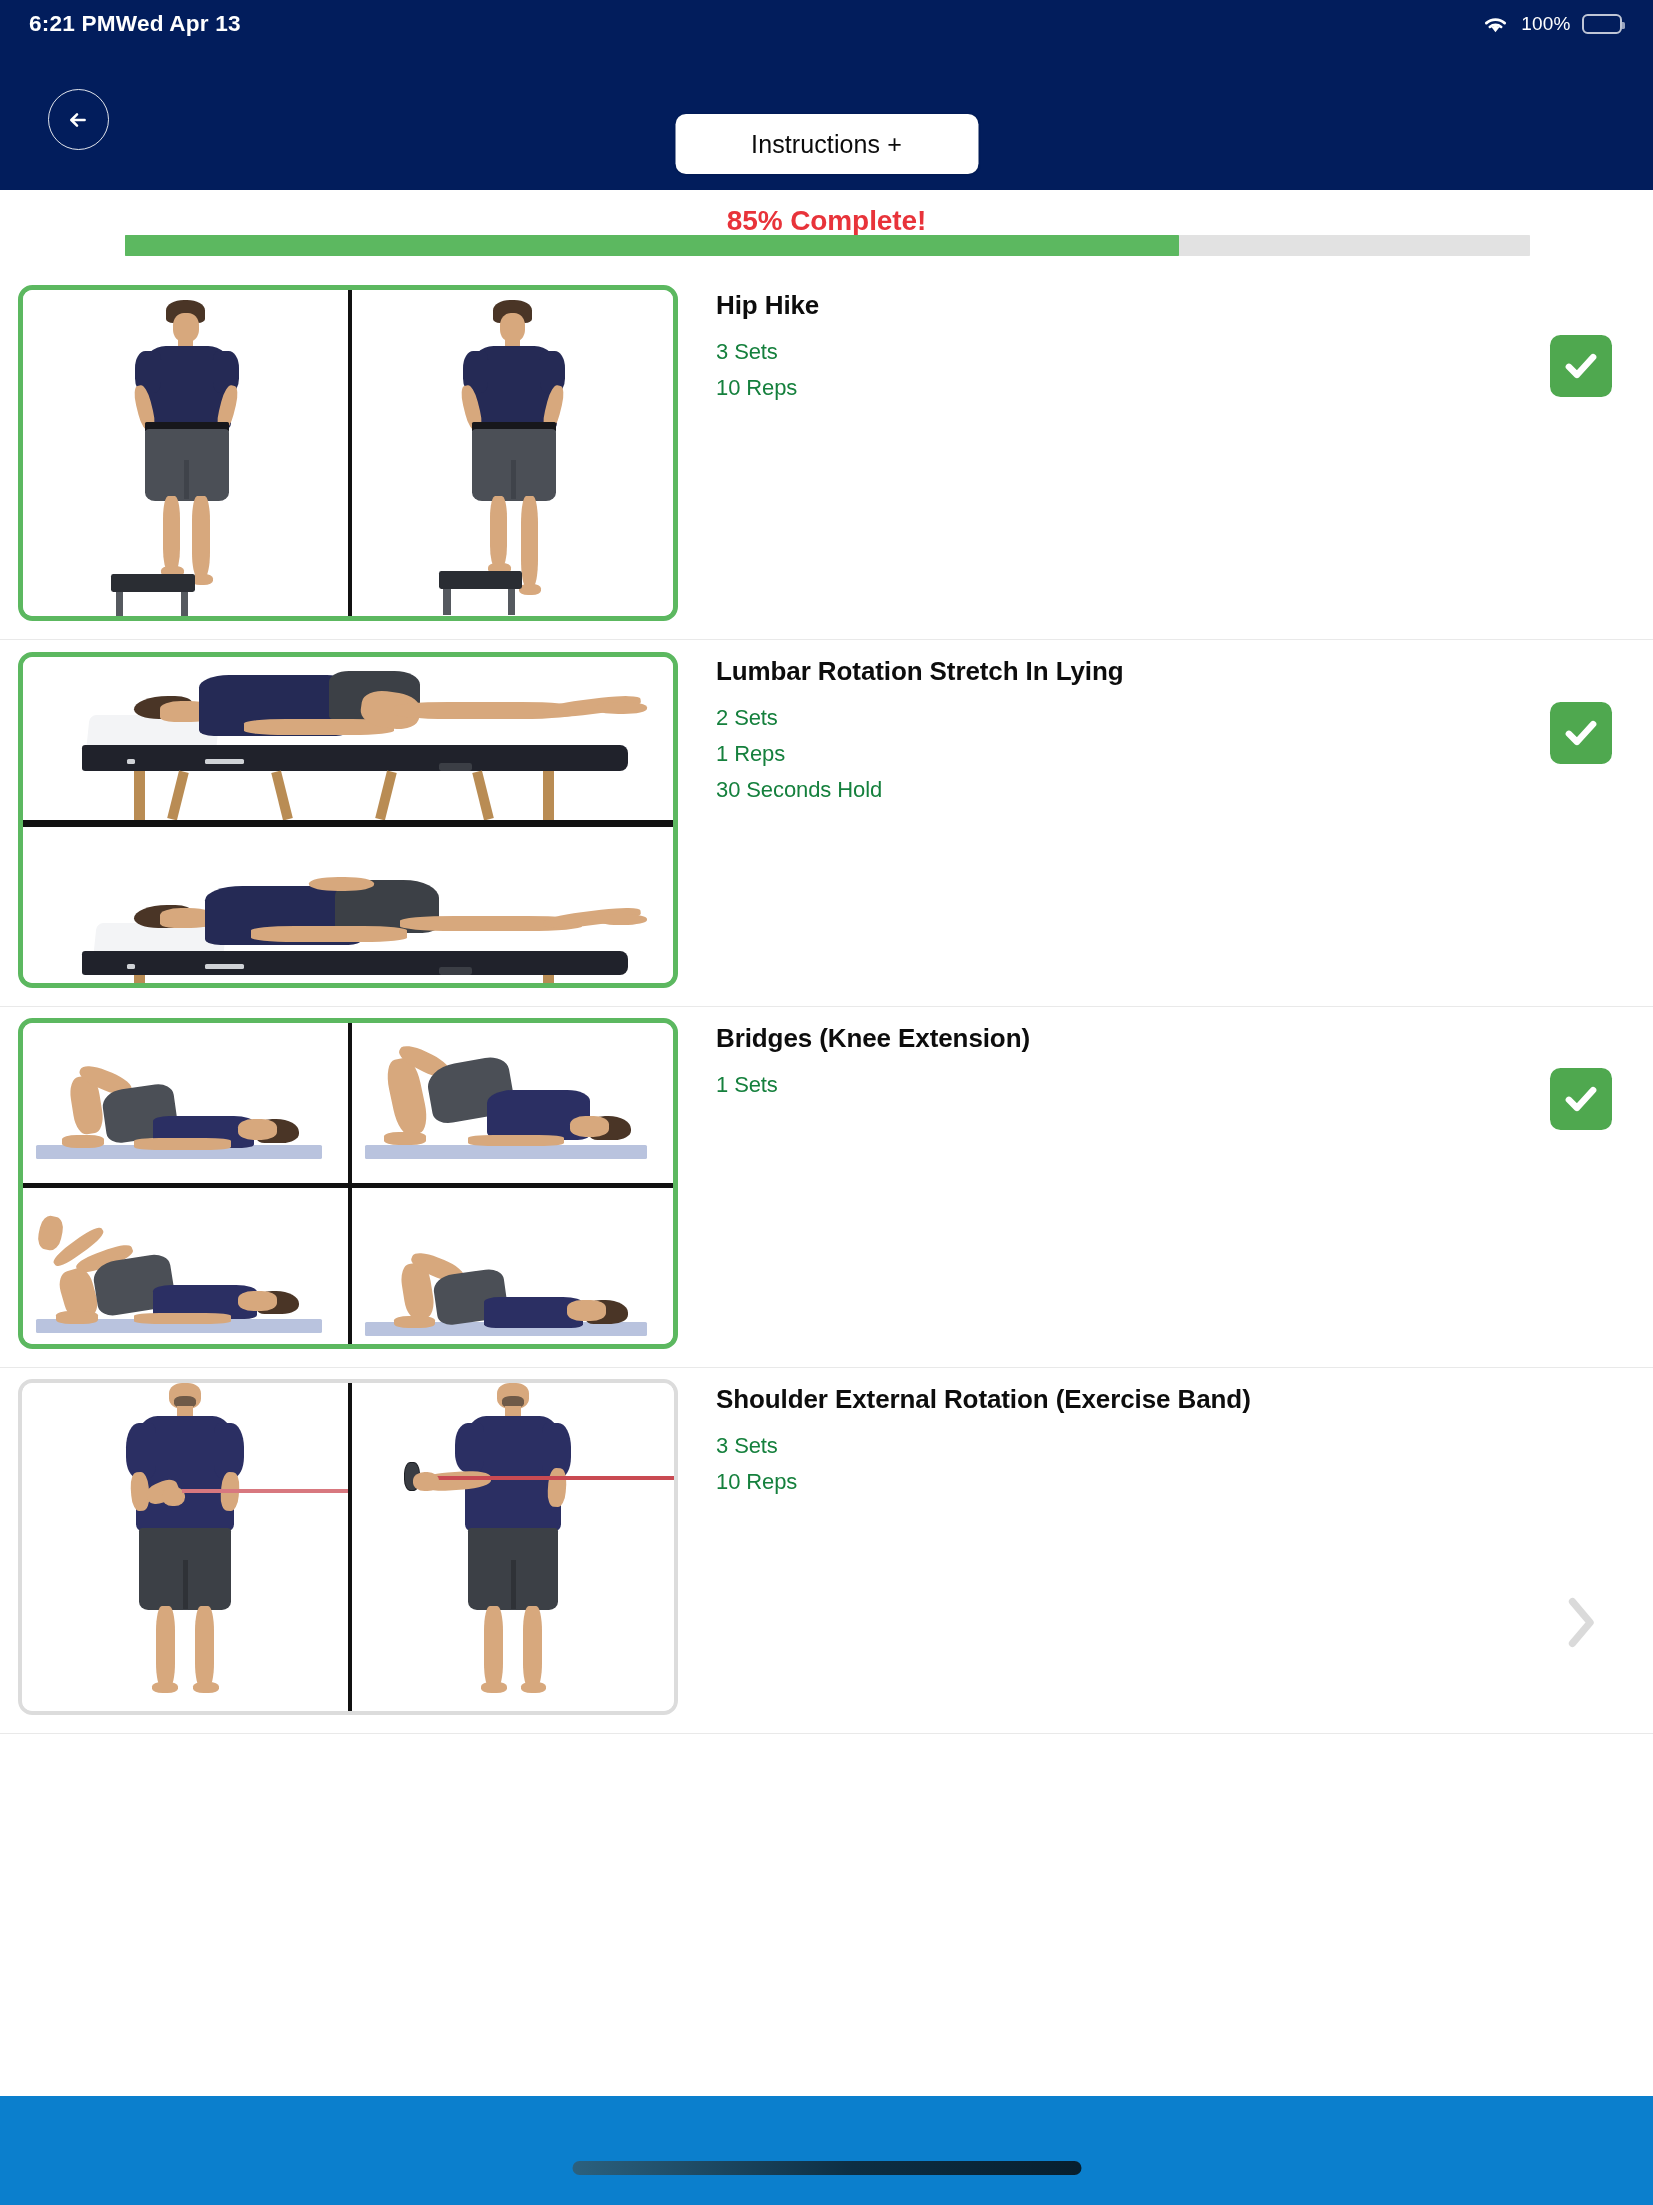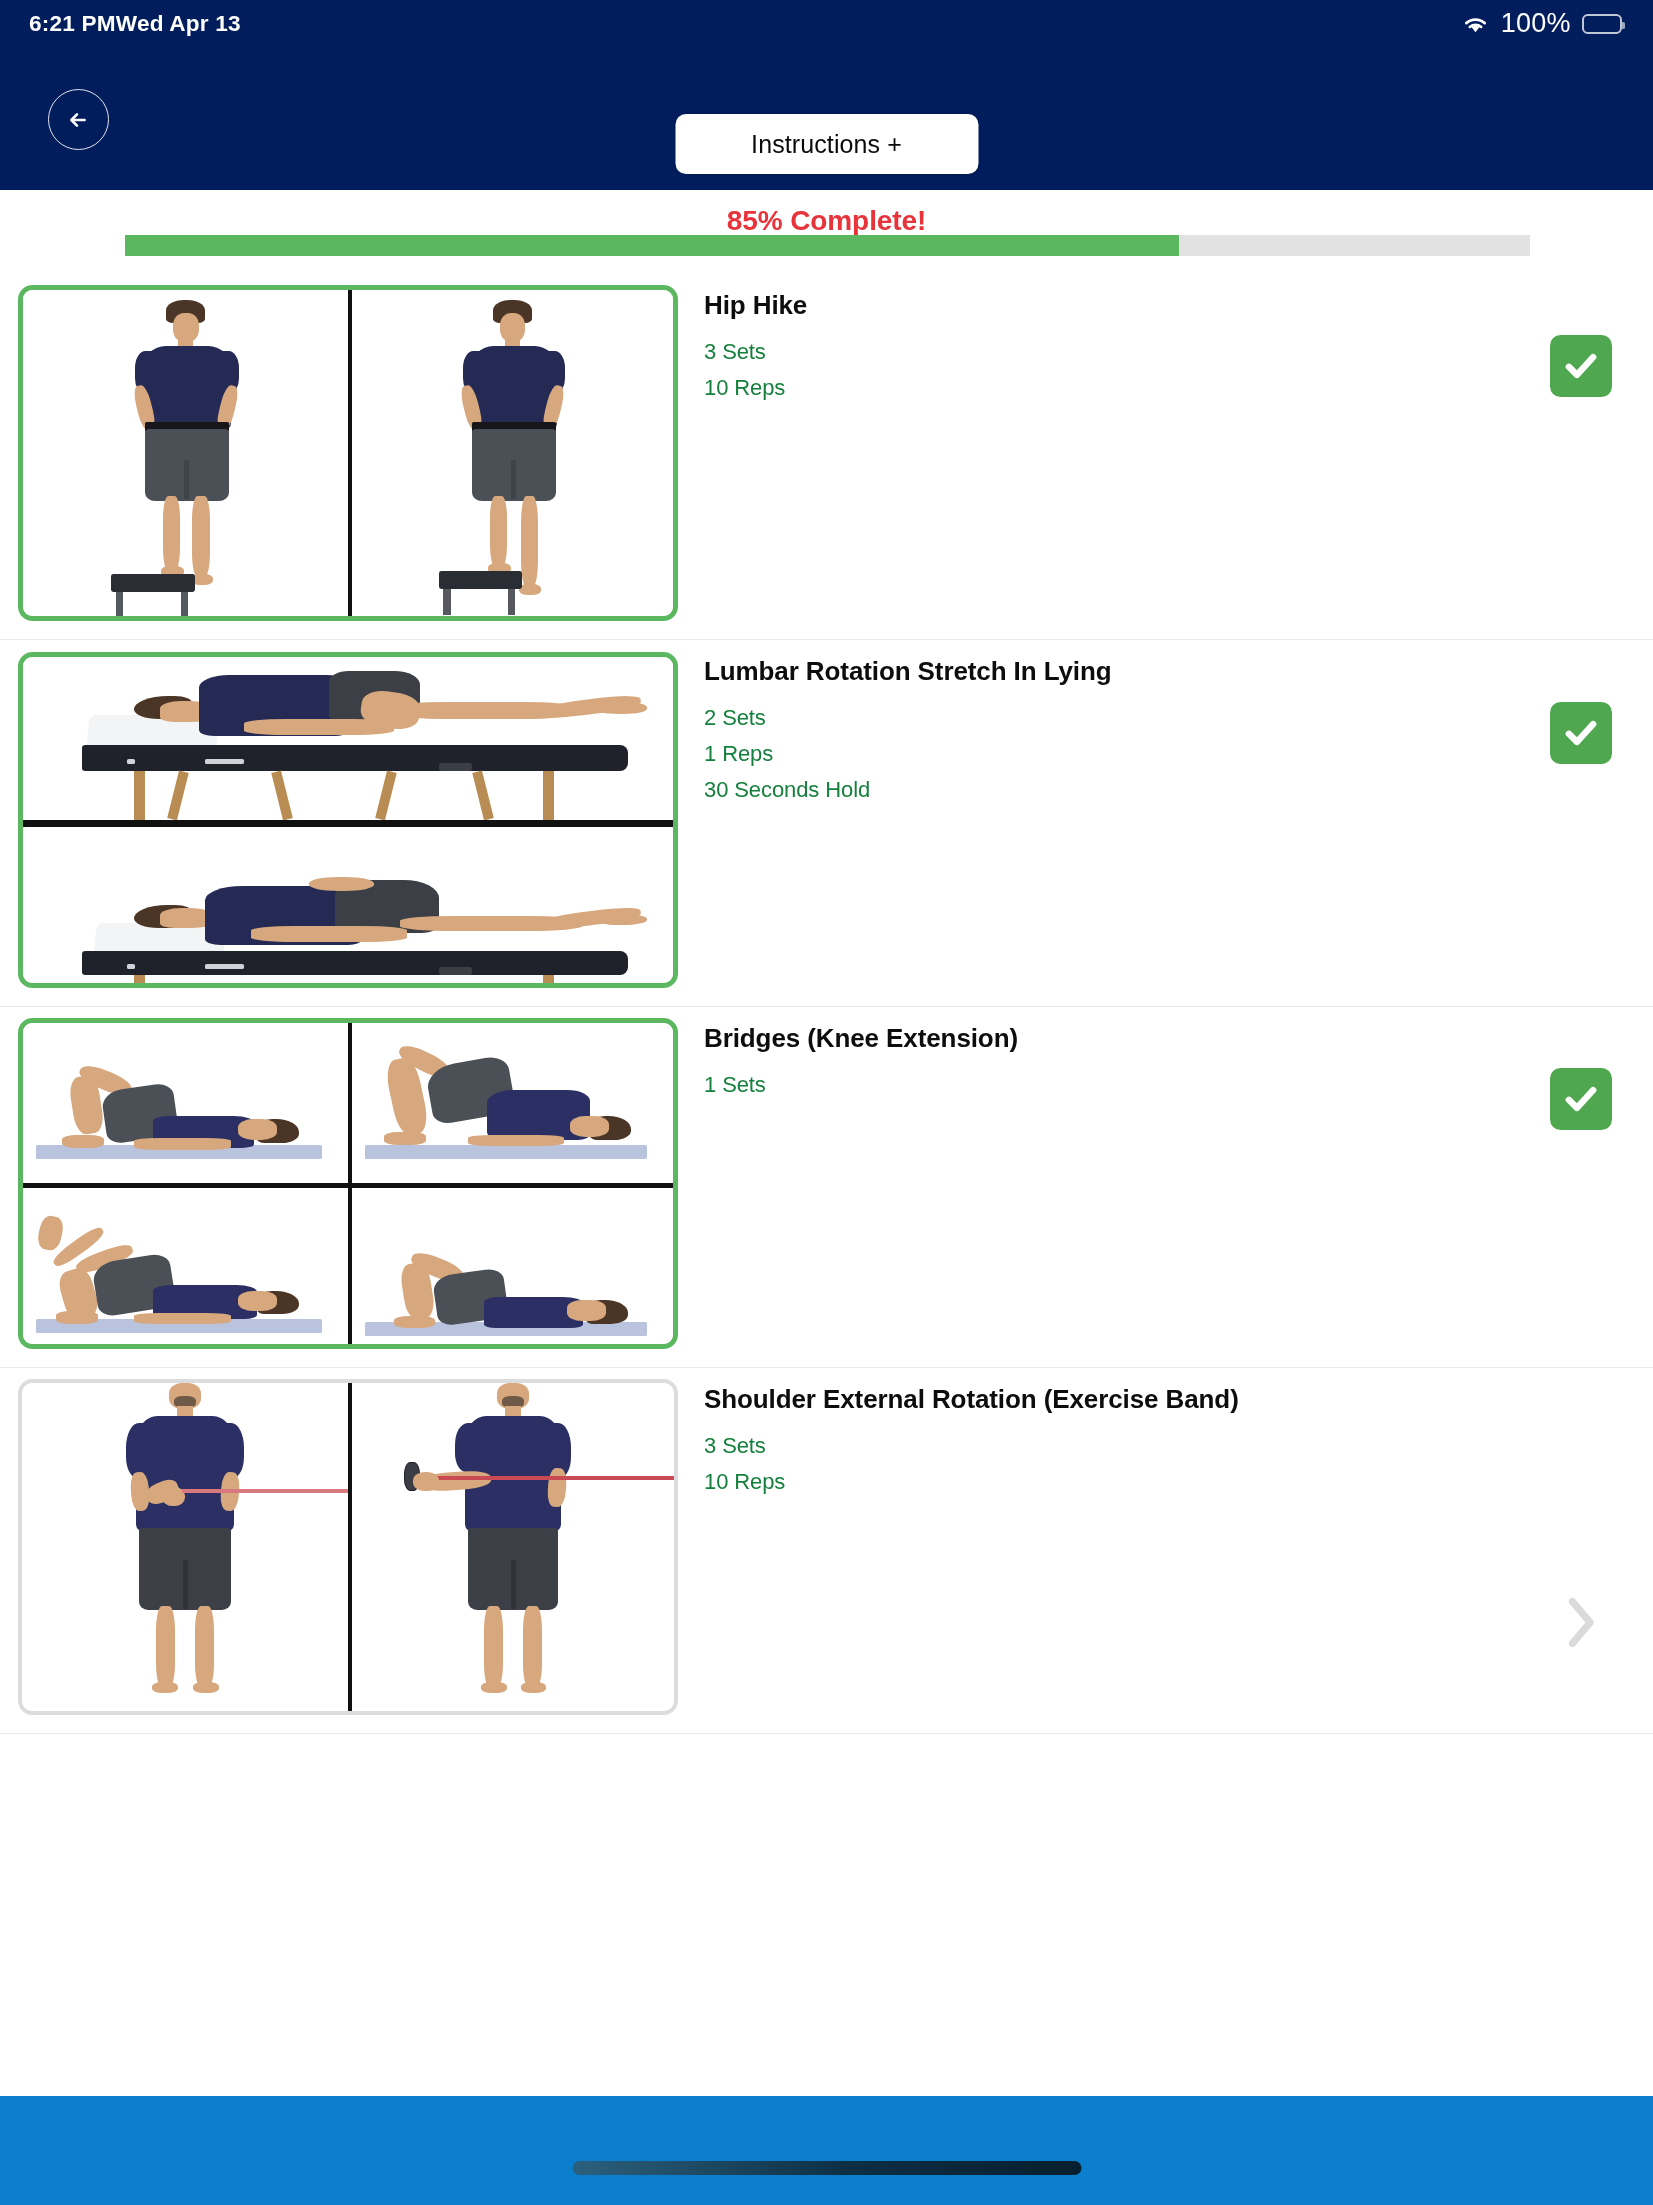--- a/index.html
+++ b/index.html
@@ -16,21 +16,21 @@
     position:absolute; left:0; top:0; width:1653px; height:47px;
     background:#021d5c; color:#ffffff;
     display:flex; align-items:center; justify-content:space-between;
     padding:0 31px 0 29px;
   }
   .status-left{ display:flex; align-items:center; }
   .status-time{ font-size:22.6px; font-weight:600; letter-spacing:0.2px; }
   .status-date{ font-size:22.6px; font-weight:600; letter-spacing:0.2px; }
   .status-right{ display:flex; align-items:center; gap:11.3px; }
   .wifi-icon{ width:29px; height:22px; display:block; }
-  .battery-pct{ font-size:27px; font-weight:500; letter-spacing:0.2px; }
+  .battery-pct{ font-size:19px; font-weight:500; letter-spacing:0.2px; }
   .battery{
     width:40px; height:20px; border:2.1px solid rgba(255,255,255,.75);
     border-radius:5.7px; position:relative; padding:1.8px;
   }
   .battery::after{
     content:""; position:absolute; right:-4.8px; top:6px;
     width:2.7px; height:7.3px; border-radius:0 1.6px 1.6px 0;
     background:rgba(255,255,255,.6);
   }
   .battery-fill{ height:100%; width:100%; background:#ffffff; border-radius:2.3px; }
@@ -79,20 +79,21 @@
 
   
   .list{
     position:absolute; left:0; top:274px; width:1653px;
   }
   .row{
     position:relative; width:1653px;
     border-bottom:1.3px solid #e9e9e9;
     display:flex; align-items:flex-start;
     padding:11.3px 0 18px 0;
+    gap:12px;
   }
   .thumb{
     flex:0 0 auto;
     width:660px; margin-left:18px;
     border-radius:14.5px; overflow:hidden;
     background:#ffffff;
     display:grid; gap:0;
   }
   .thumb.green{ border:5.7px solid #5cb860; }
   .thumb.gray{ border:4px solid #dcdcdc; }

